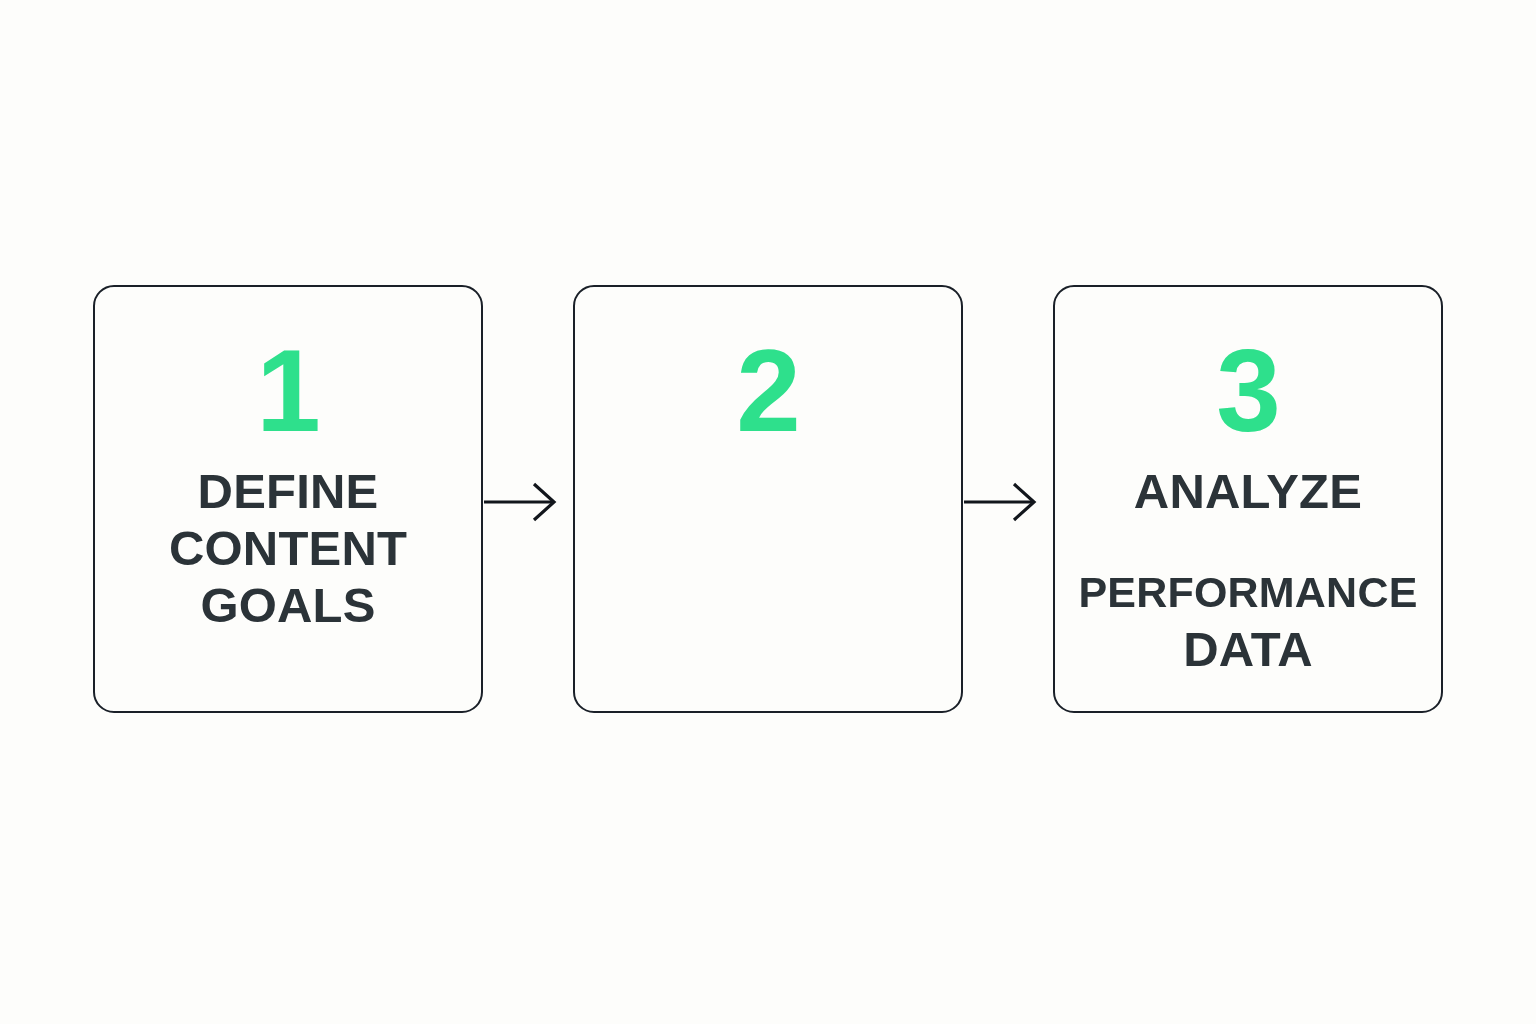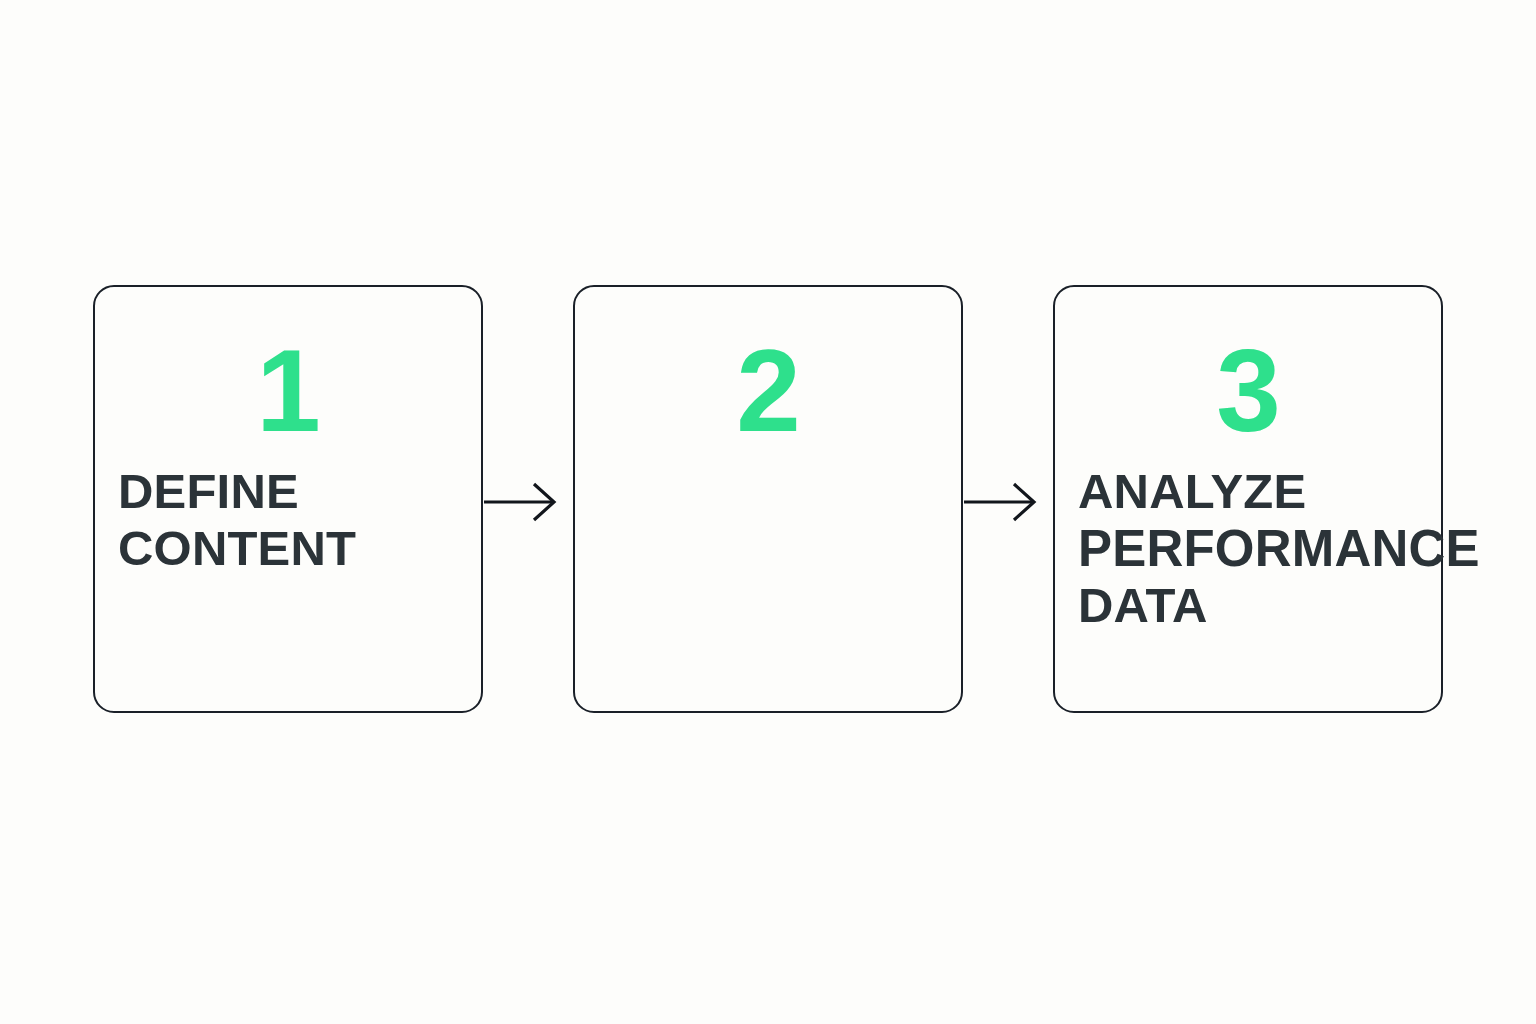--- a/index.html
+++ b/index.html
@@ -49,21 +49,21 @@
     height: 120px;
     display: flex;
     align-items: center;
     justify-content: center;
     user-select: none;
   }
 
   .step-label {
     color: #2B3338;
     font-weight: bold;
-    text-align: left;
+    text-align: center;
     letter-spacing: 0.2px;
     line-height: 57px;
     margin-top: 12px;
     width: 340px;
   }
 
   .step-label .line {
     display: block;
     white-space: nowrap;
   }
@@ -85,20 +85,21 @@
 </head>
 <body>
 
 <div id="canvas">
 
   <div class="step-box" id="step-box-1">
     <div class="step-number">1</div>
     <div class="step-label">
       <span class="line fit-normal">DEFINE</span>
       <span class="line fit-normal">CONTENT</span>
+      <span class="line fit-normal">GOALS</span>
     </div>
   </div>
 
   <div class="arrow" id="arrow-1-2">
     <svg width="92" height="48" viewBox="0 0 92 48" xmlns="http://www.w3.org/2000/svg">
       <path d="M2 24 H70" stroke="#12161C" stroke-width="3.2" fill="none" stroke-linecap="butt"></path>
       <path d="M52 6 L72 24 L52 42" stroke="#12161C" stroke-width="3.2" fill="none" stroke-linecap="butt" stroke-linejoin="miter"></path>
     </svg>
   </div>
 
@@ -112,18 +113,18 @@
     <svg width="92" height="48" viewBox="0 0 92 48" xmlns="http://www.w3.org/2000/svg">
       <path d="M2 24 H70" stroke="#12161C" stroke-width="3.2" fill="none" stroke-linecap="butt"></path>
       <path d="M52 6 L72 24 L52 42" stroke="#12161C" stroke-width="3.2" fill="none" stroke-linecap="butt" stroke-linejoin="miter"></path>
     </svg>
   </div>
 
   <div class="step-box" id="step-box-3">
     <div class="step-number">3</div>
     <div class="step-label">
       <span class="line fit-normal">ANALYZE</span>
-      <span class="line fit-wide" style="font-size: 51px;">PERFORMANCE</span>
+      <span class="line fit-wide" style="font-size: 43px; margin-top: 44px;">PERFORMANCE</span>
       <span class="line fit-normal">DATA</span>
     </div>
   </div>
 
 </div>
 
 </body></html>

